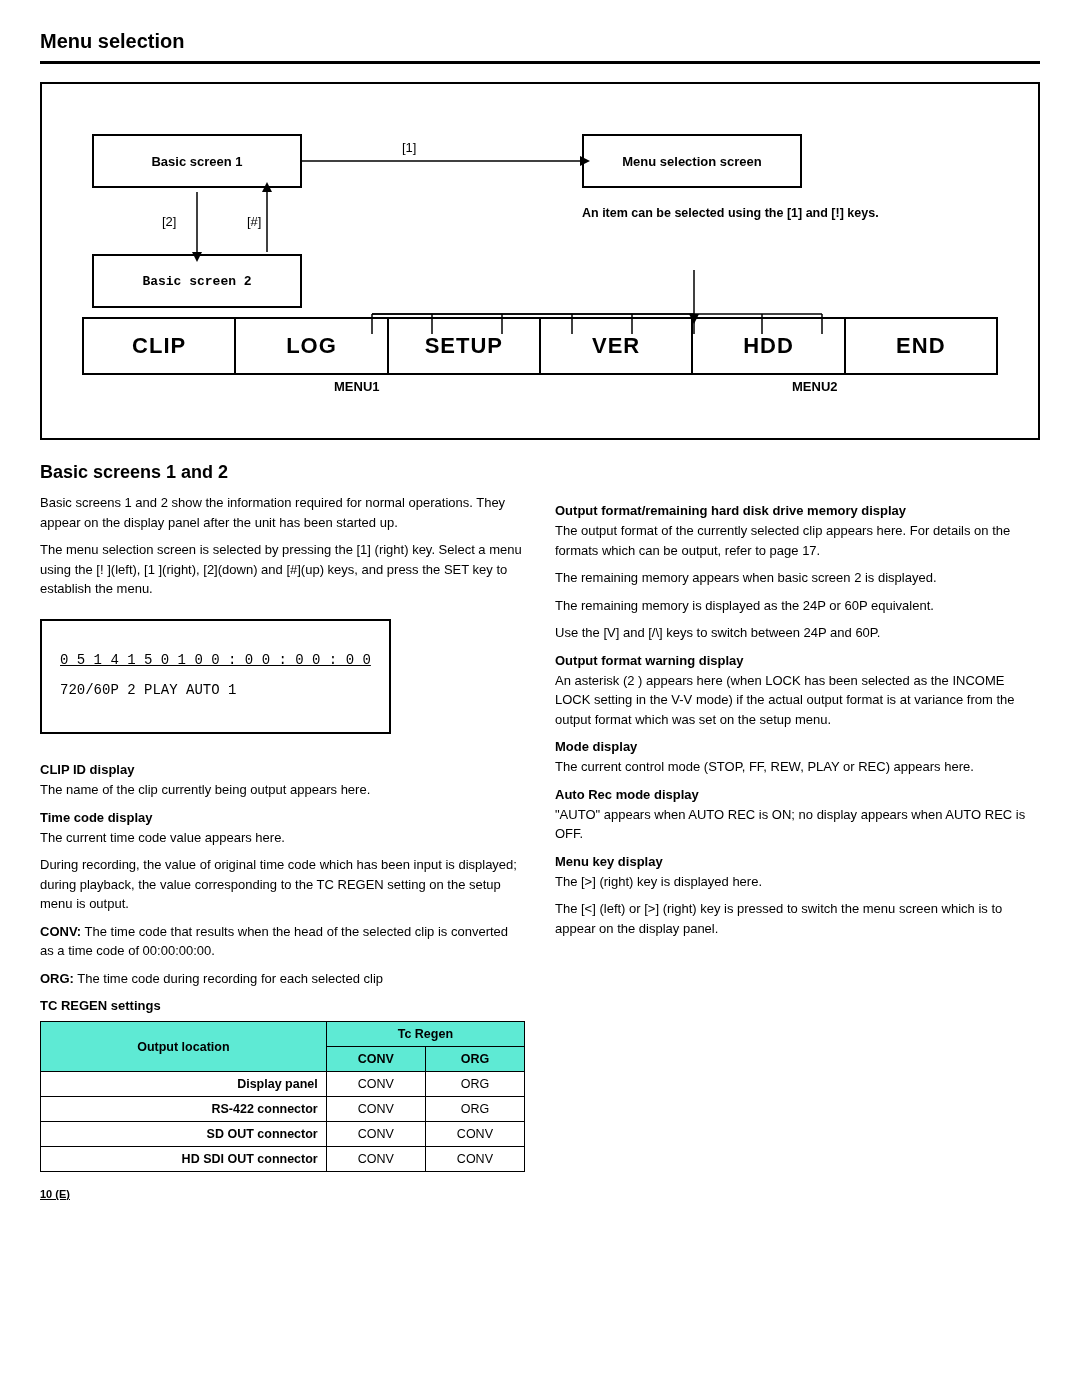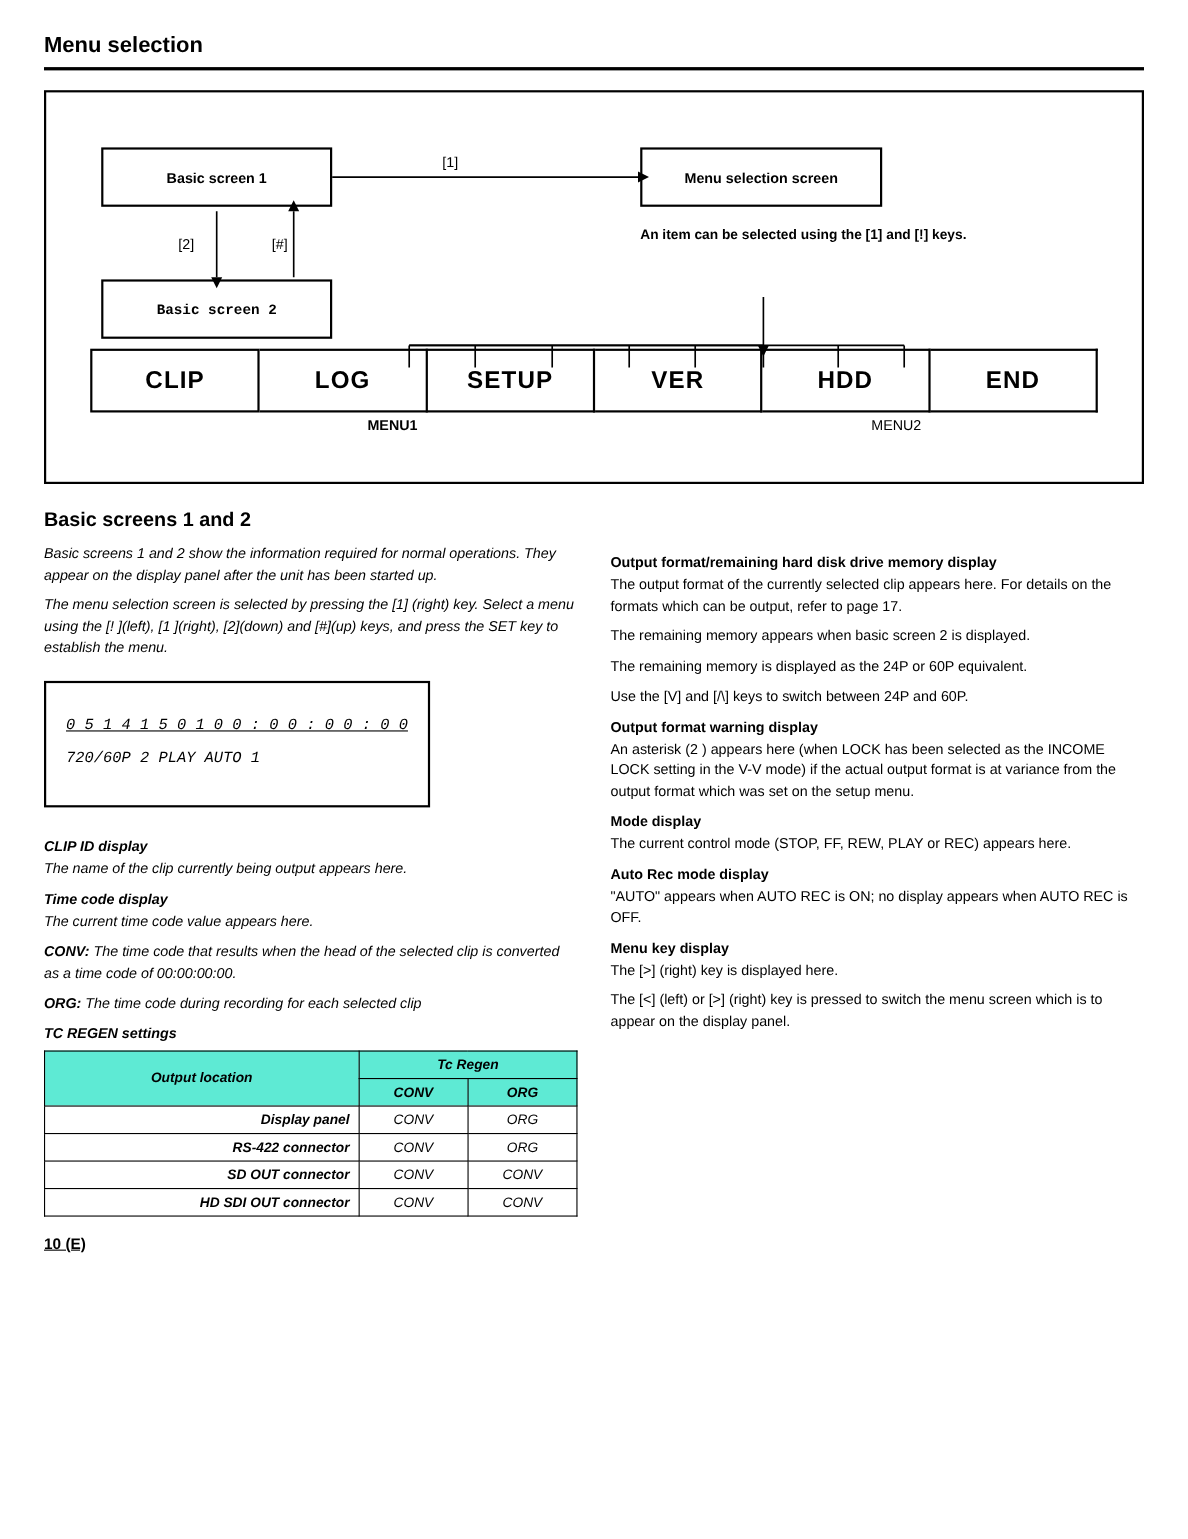--- a/index.html
+++ b/index.html
@@ -63,21 +63,20 @@
     }
 
     
     .two-col {
       display: flex;
       gap: 30px;
       margin-bottom: 16px;
     }
     .col-left {
       flex: 1;
-      font-style: italic;
     }
     .col-right {
       flex: 1;
     }
 
     p {
       margin-bottom: 8px;
       line-height: 1.5;
     }
 
@@ -126,21 +125,21 @@
       font-weight: bold;
       background: #5eead4;
     }
     table.tc-table td.left-align {
       text-align: right;
     }
 
     .bold { font-weight: bold; }
     .page-num {
       font-weight: bold;
-      font-size: 14px;
+      font-size: 11px;
       margin-top: 8px;
       text-decoration: underline;
     }
 
     
     .d-screen1 {
       position: absolute;
       left: 30px;
       top: 30px;
       border: 2px solid #000;
@@ -254,21 +253,21 @@
       <div style="display:flex; width:100%; gap:0;">
         <div class="menu-item">CLIP</div>
         <div class="menu-item">LOG</div>
         <div class="menu-item">SETUP</div>
         <div class="menu-item">VER</div>
         <div class="menu-item">HDD</div>
         <div class="menu-item">END</div>
       </div>
       <div style="display:flex; width:100%; margin-top:4px;">
         <div style="flex:1.5; text-align:center; font-weight:bold; font-size:13px;">MENU1</div>
-        <div style="flex:1; text-align:center; font-weight:normal; font-size:13px;">MENU2</div>
+        <div style="flex:1; text-align:center; font-weight:bold; font-size:13px;">MENU2</div>
       </div>
     </div>
 
   </div>
 </div>
 
 <h2 class="section-heading">Basic screens 1 and 2</h2>
 
 <div class="two-col">
 
@@ -285,20 +284,21 @@
         <span>720/60P   2   PLAY  AUTO  1</span>
         &nbsp;<span class="display-num-large"></span>
       </span>
     </div>
 
     <div class="sub-label">CLIP ID display</div>
     <p>The name of the clip currently being output appears here.</p>
 
     <div class="sub-label">Time code display</div>
     <p>The current time code value appears here.</p>
+    <p>During recording, the value of original time code which has been input is displayed; during playback, the value corresponding to the TC REGEN setting on the setup menu is output.</p>
     <p>
       <strong>CONV:</strong>
       <span>The time code that results when the head of the selected clip is converted as a time code of 00:00:00:00.</span>
     </p>
     <p>
       <strong>ORG:</strong>
       <span>The time code during recording for each selected clip</span>
     </p>
 
     <div class="sub-label">TC REGEN settings</div>

